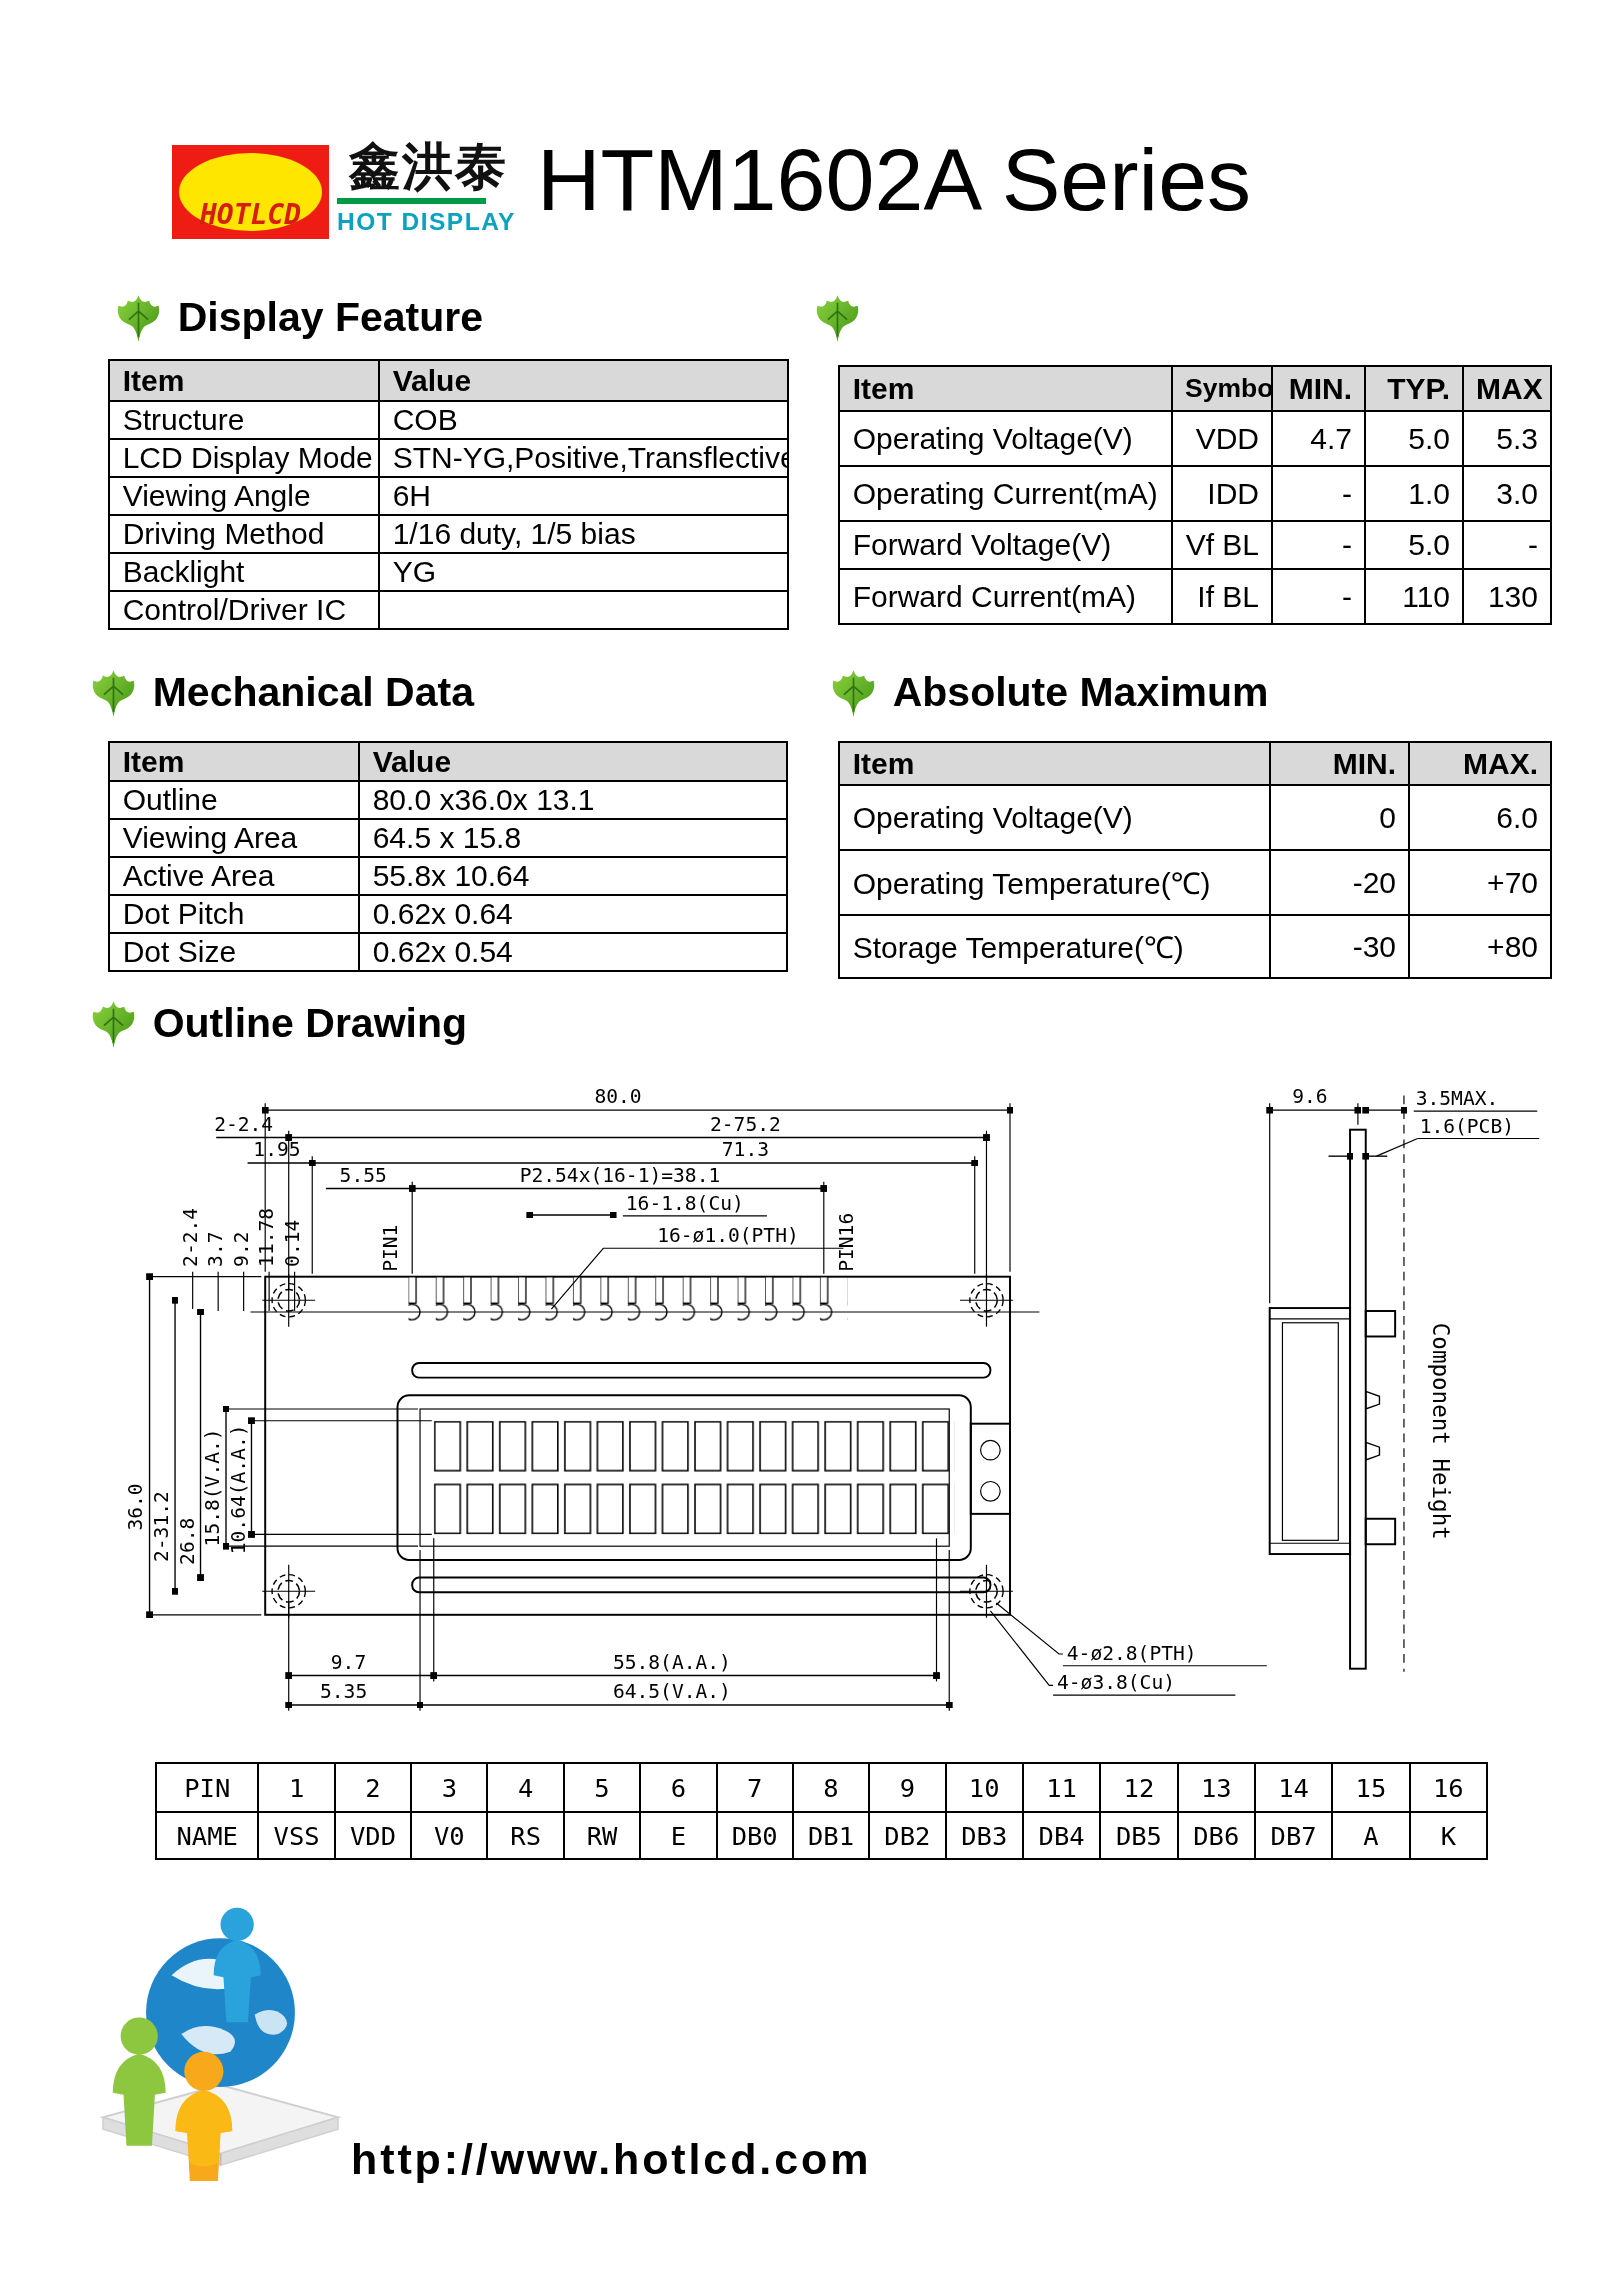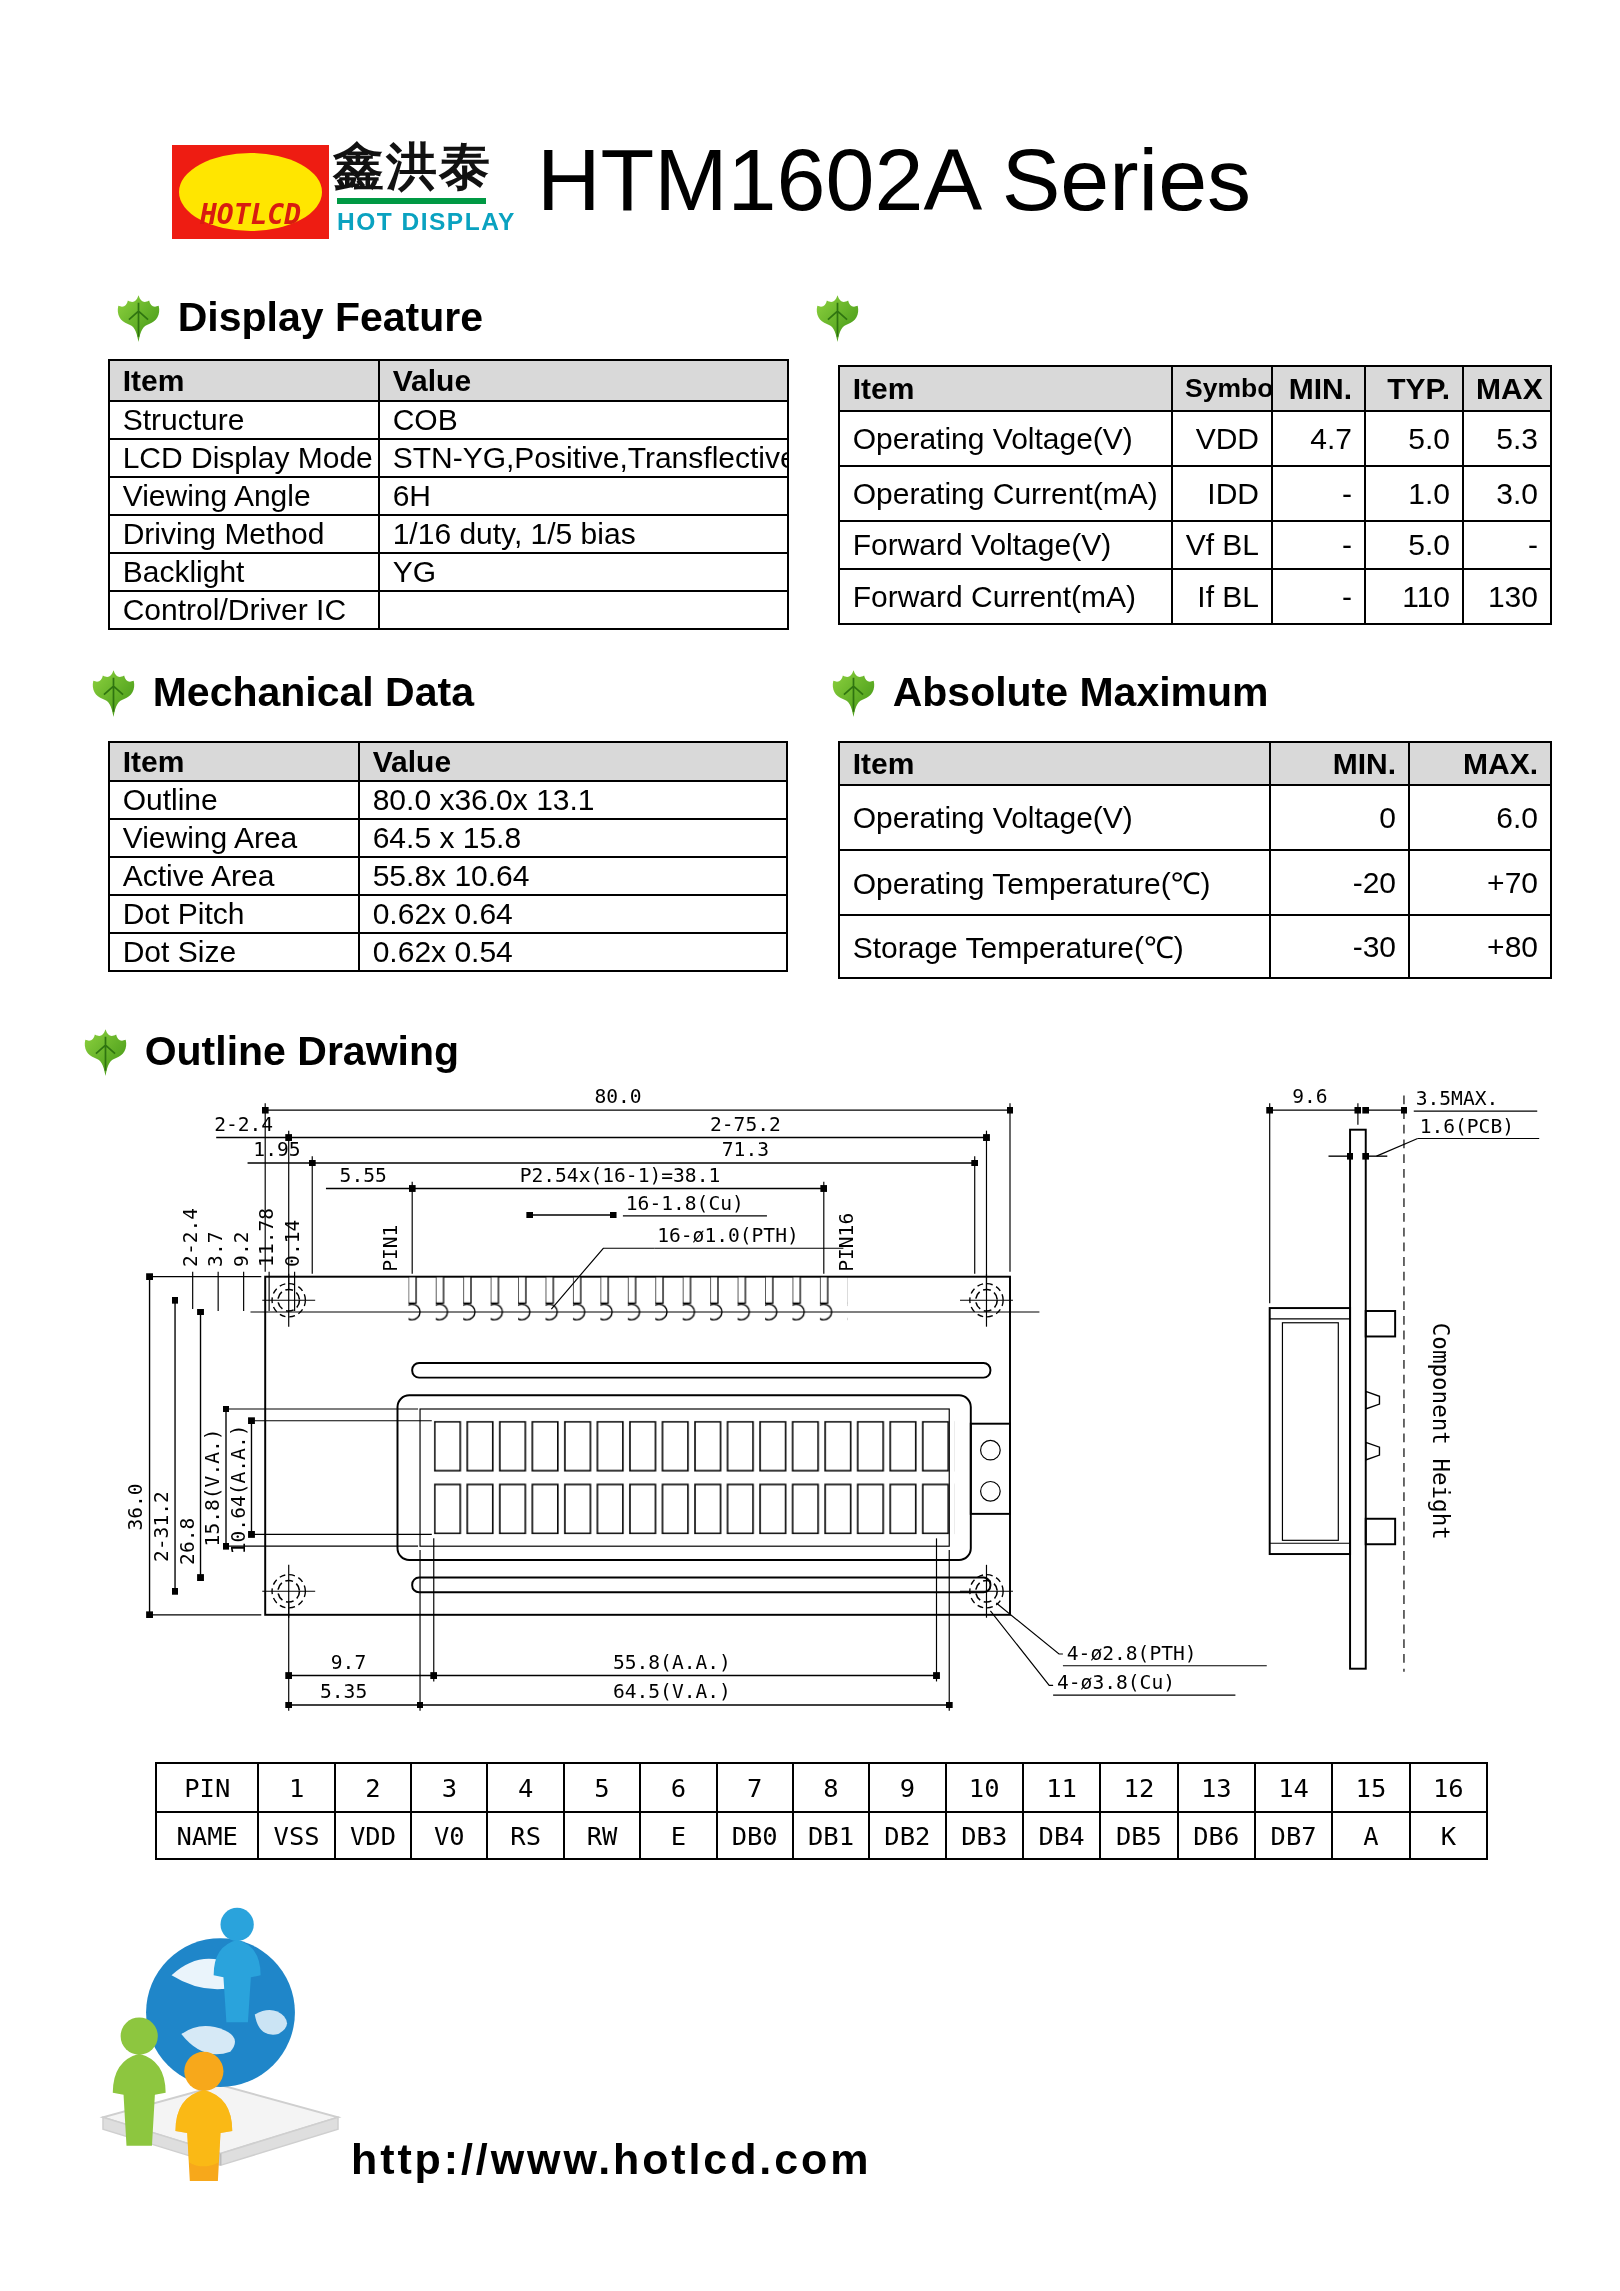--- a/index.html
+++ b/index.html
@@ -7,21 +7,21 @@
         font-family:"Liberation Sans",sans-serif;color:#000;}
   .abs{position:absolute;}
 
   
   .logo-box{left:172px;top:145px;width:157px;height:94px;background:#ee1c12;
             display:flex;align-items:center;justify-content:center;}
   .logo-oval{width:143px;height:78px;background:#ffe600;border-radius:50%;
              display:flex;align-items:flex-end;justify-content:center;}
   .logo-oval span{font-family:"DejaVu Sans Mono",monospace;font-weight:bold;font-style:italic;
                   font-size:28px;color:#d81c10;letter-spacing:0px;}
-  .logo-cn{left:333px;top:137px;font-size:51px;font-weight:bold;color:#111;
+  .logo-cn{left:349px;top:137px;font-size:51px;font-weight:bold;color:#111;
            font-family:"DejaVu Sans",sans-serif;letter-spacing:2px;line-height:59px;}
   .logo-bar{left:337px;top:198px;width:149px;height:5.9px;background:#009944;}
   .logo-sub{left:337px;top:208px;font-size:24.5px;font-weight:bold;color:#0aa2c0;letter-spacing:1.5px;}
   .title{left:537px;top:129px;font-size:88px;font-weight:400;color:#000;letter-spacing:0px;}
 
   
   .sec-head{display:flex;align-items:center;gap:13.7px;}
   .sec-head .txt{font-size:41px;font-weight:bold;color:#000;}
   .leaf{width:51px;height:51px;flex:0 0 auto;}
 
@@ -246,21 +246,21 @@
       </tr>
       <tr style="height:63px">
         <td>Storage Temperature(℃)</td>
         <td class="cc">-30</td>
         <td class="cc">+80</td>
       </tr>
     </tbody>
       </table>
   </div>
 
-  <div class="abs sec-head" style="left:80px;top:998px;margin-top:28px;">
+  <div class="abs sec-head" style="left:88px;top:998px;">
     <svg class="leaf" viewBox="0 0 48 48">
       <path d="M24 47 C22 36 20 32 14 30 C7 28 3 21 5 13 C10 15 13 13 14 8 C19 11 22 9 24 3 C26 9 29 11 34 8 C35 13 38 15 43 13 C45 21 41 28 34 30 C28 32 26 36 24 47 Z" fill="url(#leafgrad)"></path>
       <path d="M24 10 L24 42 M24 18 L15 26 M24 18 L33 26" stroke="#2f7410" stroke-width="1.6" fill="none"></path>
     </svg>
     <span class="txt">Outline Drawing</span>
   </div>
 
   <svg class="abs" style="left:69px;top:1066px;" width="1490" height="686" viewBox="0 0 1520 700">
     <defs>
       <g id="hole">

